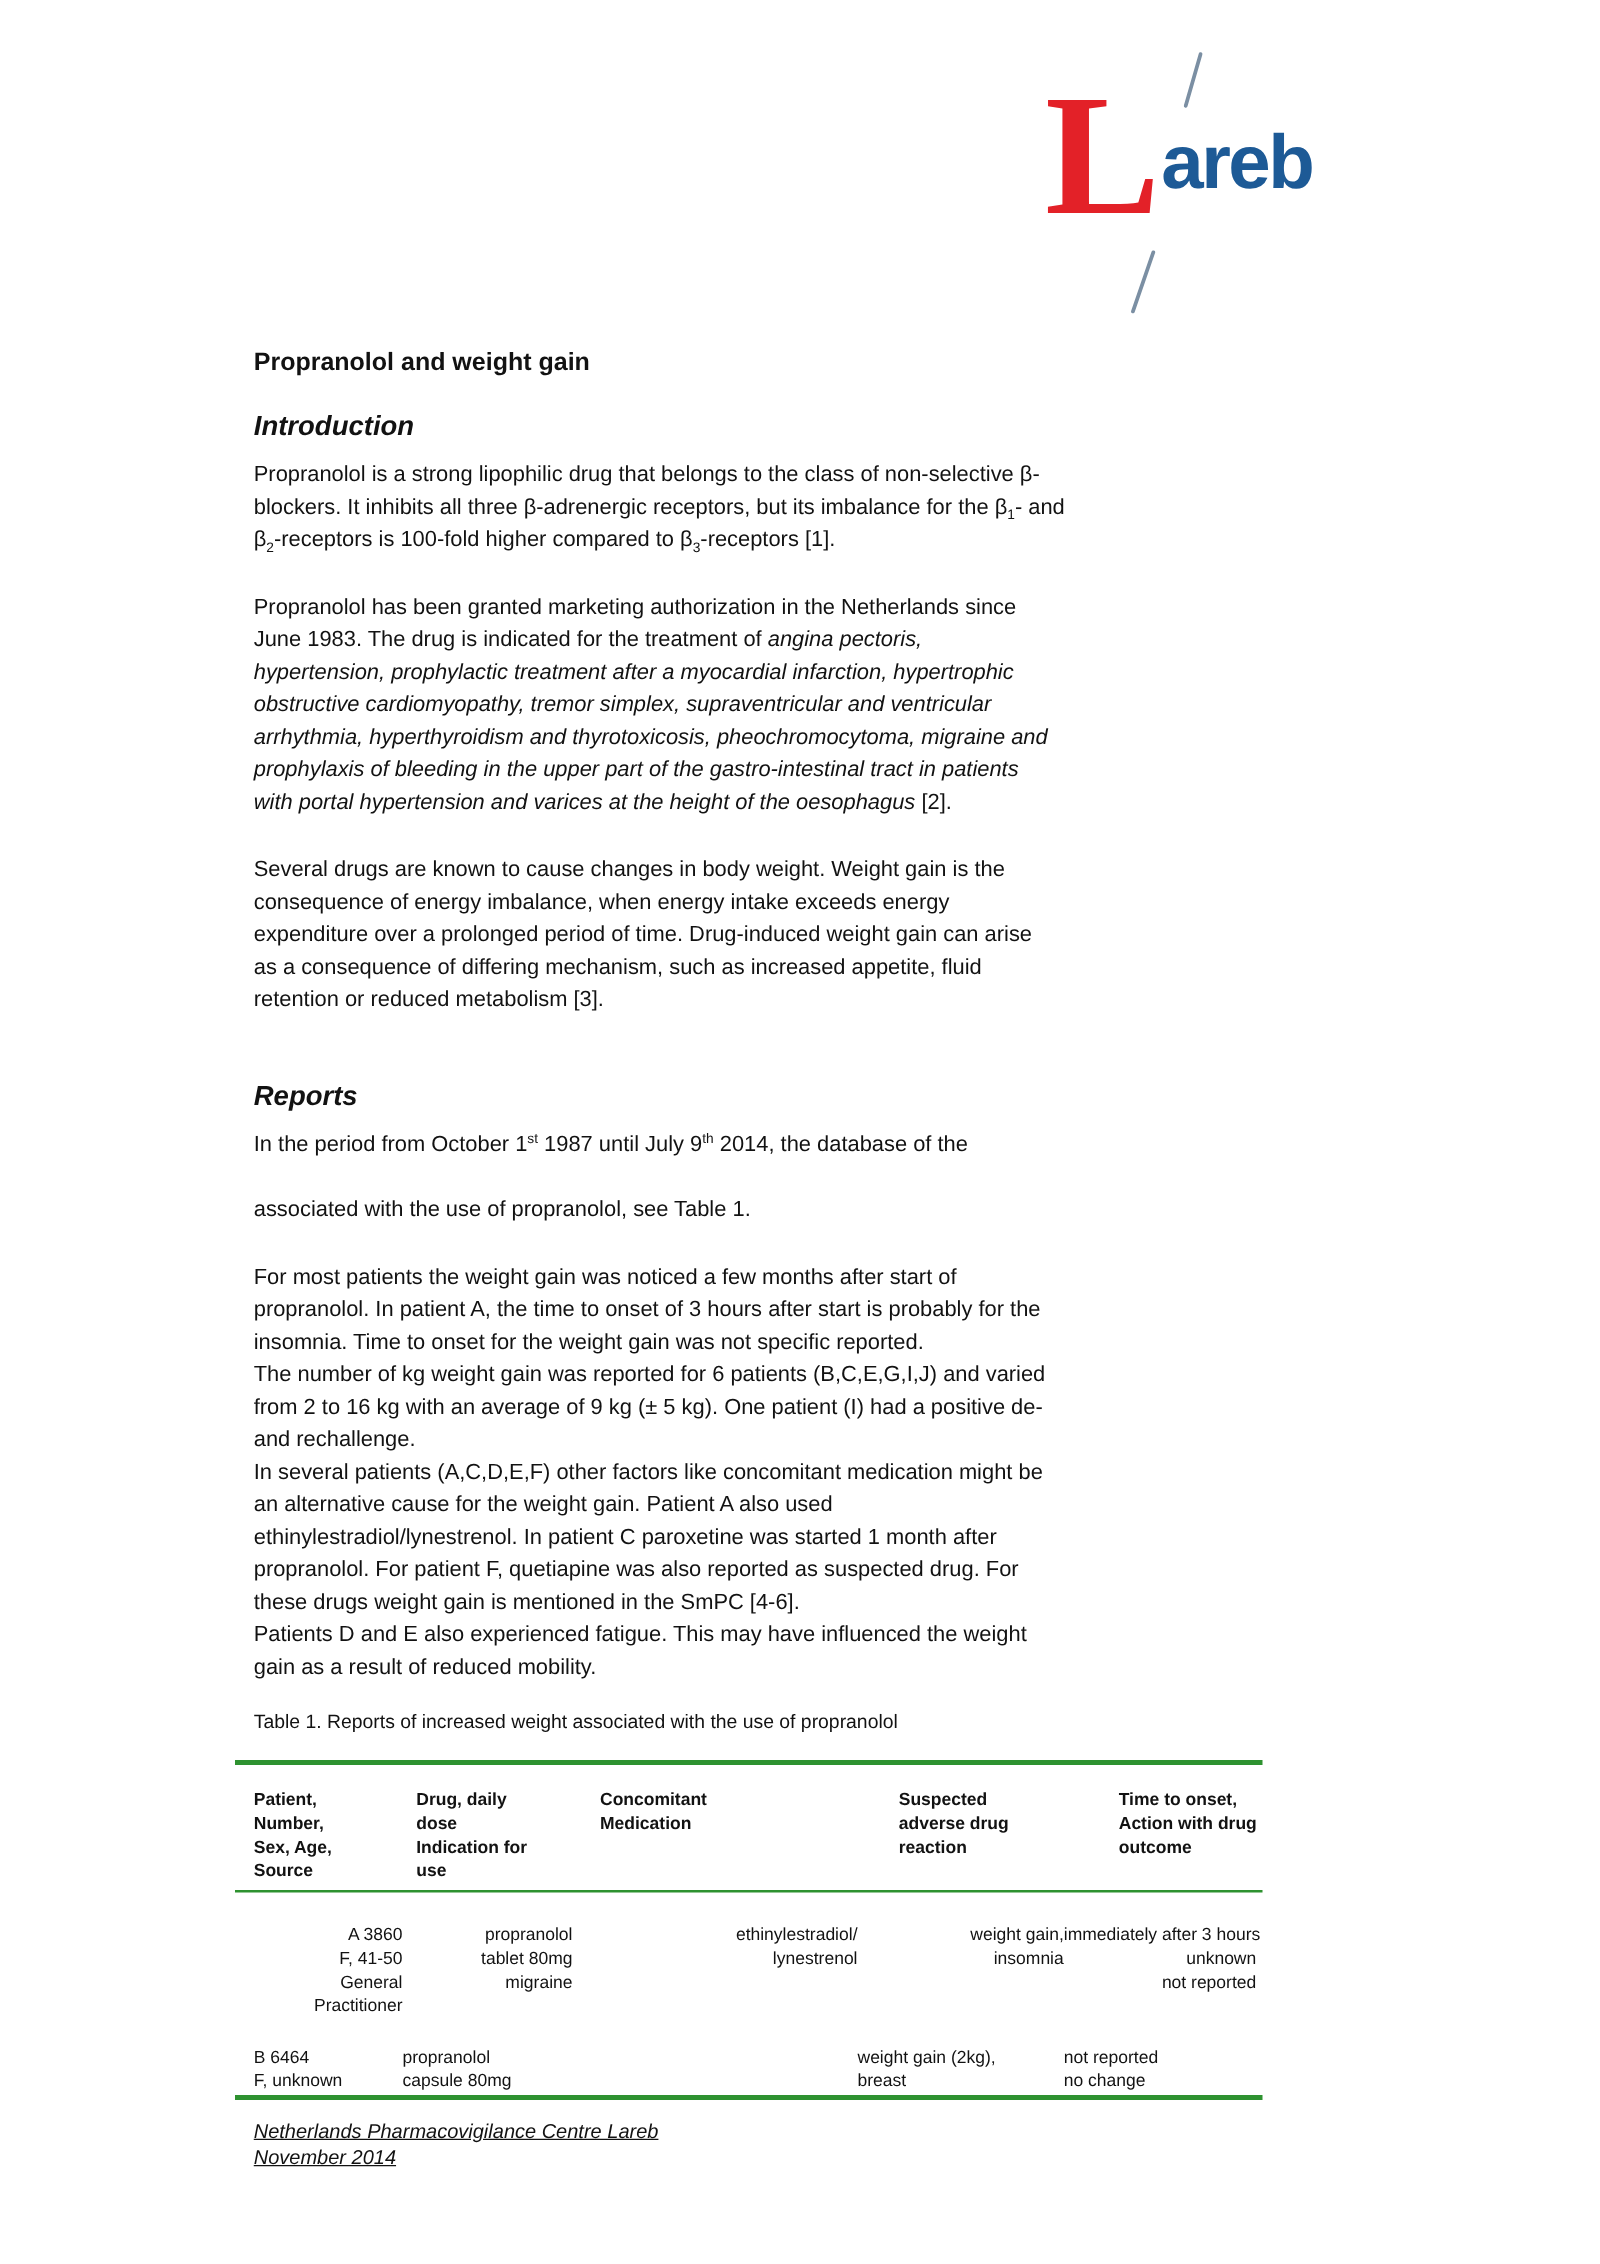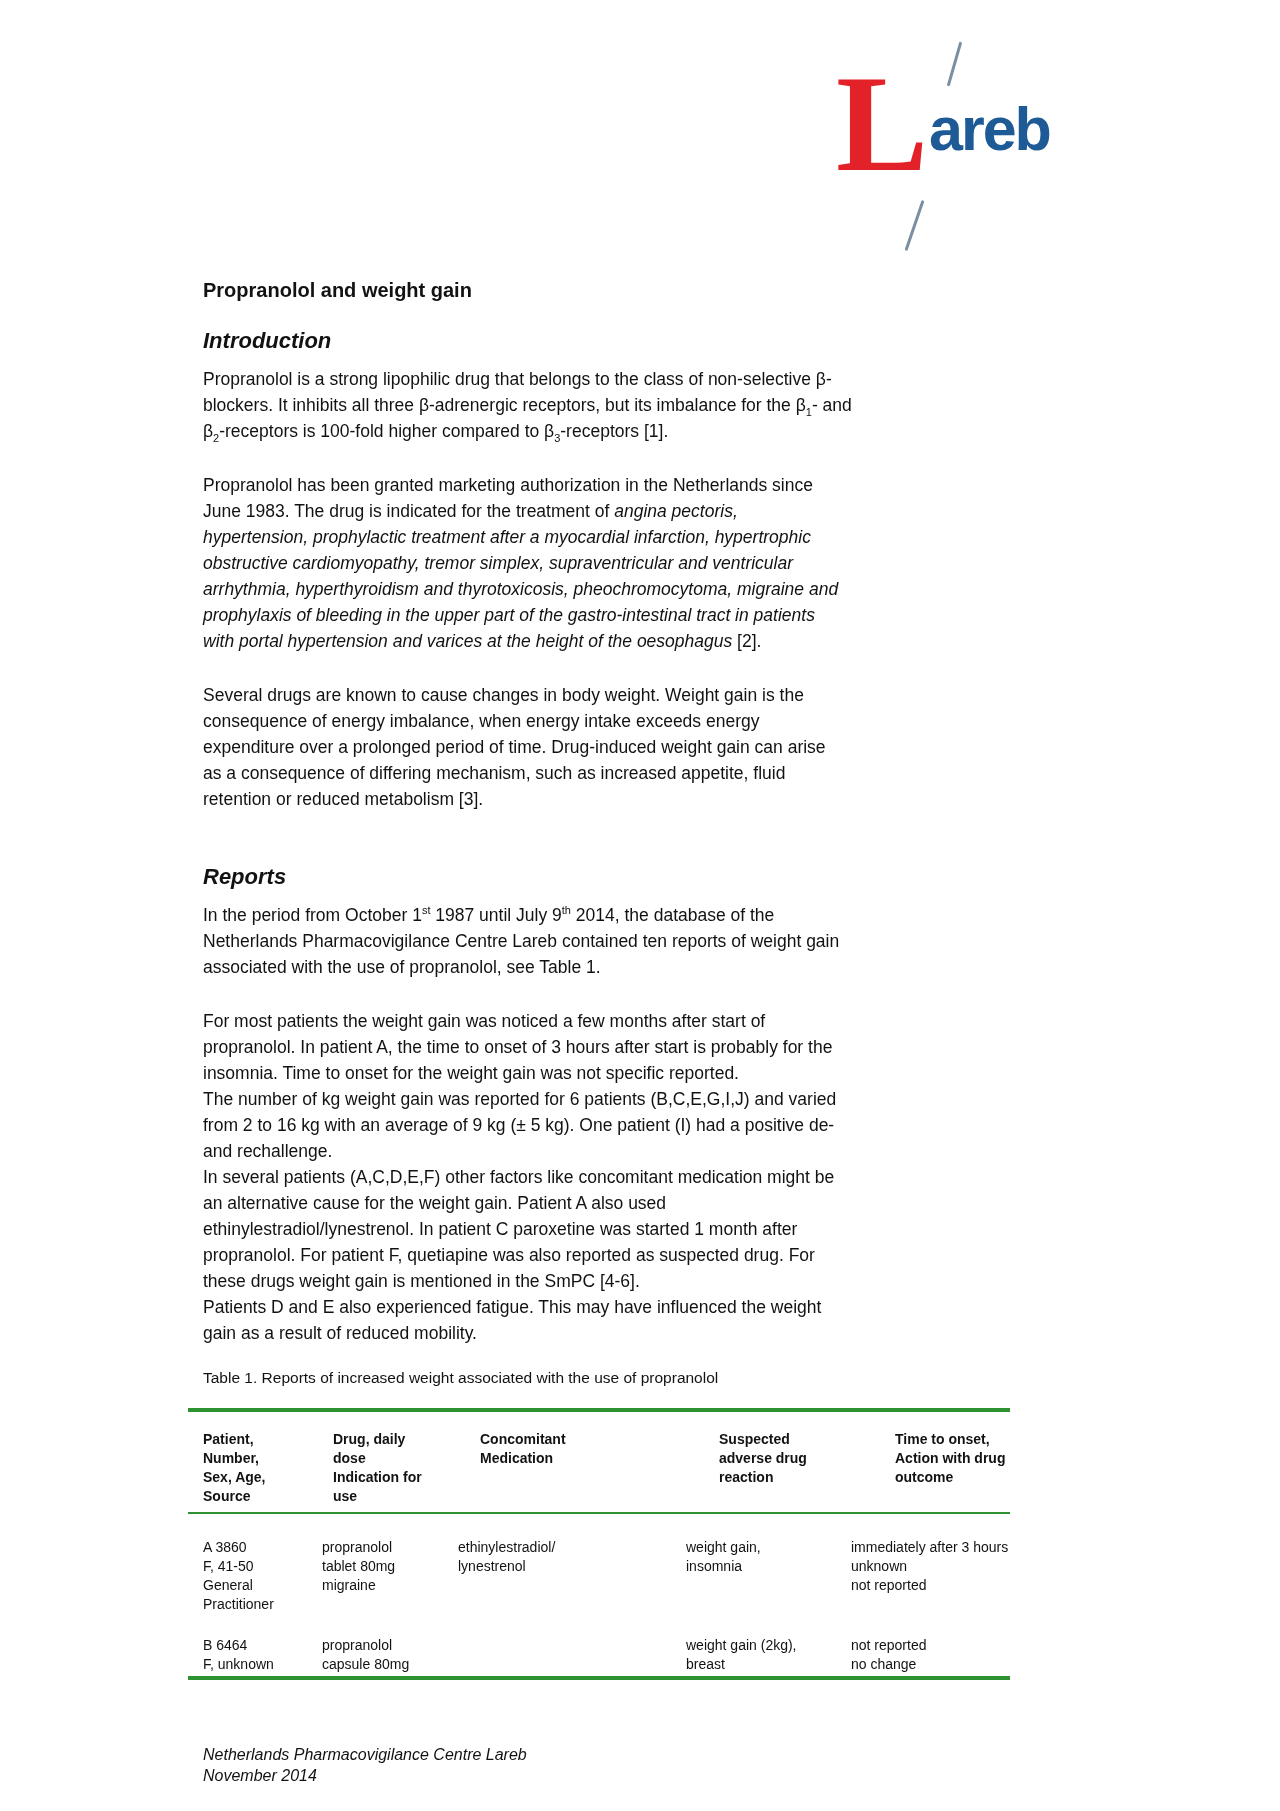--- a/index.html
+++ b/index.html
@@ -39,25 +39,25 @@
   
   .table-block{position:absolute;left:188px;top:1408px;width:822px;}
   .rule{background:var(--green);}
   .rule.thick{height:4px;}
   .rule.thin{height:2px;}
   .thead{display:grid;grid-template-columns:119px 136px 228px 165px 154px;
          padding:18px 0 6px 15px;font-weight:700;gap:11px;}
   .tbody{padding-bottom:2px;}
   .trow{display:grid;grid-template-columns:119px 136px 228px 165px 154px;padding-left:15px;}
   .tbody .trow{margin-top:22px;}
-  .tbody .trow:first-child{margin-top:24px;}
+  .tbody .trow:first-child{margin-top:24px;text-align:right;}
   .cell{font-size:14px;line-height:19px;white-space:pre;}
   
-  .footer{position:absolute;left:203px;top:1744px;
-          font-size:16px;line-height:21px;font-style:italic;}
+  .footer{position:absolute;left:203px;top:1695px;
+          font-size:16px;line-height:21px;font-style:italic;text-decoration:underline;}
 </style>
 </head>
 <body>
 
 <div class="page">
 
   <div>
     <span class="slash top"></span>
     <span class="logo-l">L</span>
     <span class="logo-word">areb</span>
@@ -66,21 +66,21 @@
 
   <div class="content">
     <h1>Propranolol and weight gain</h1>
 
     <h2>Introduction</h2>
     <p><span>Propranolol is a strong lipophilic drug that belongs to the class of non-selective β-</span><br><span>blockers. It inhibits all three β-adrenergic receptors, but its imbalance for the β</span><sub>1</sub><span>- and</span><br><span>β</span><sub>2</sub><span>-receptors is 100-fold higher compared to β</span><sub>3</sub><span>-receptors [1].</span></p>
     <p><span>Propranolol has been granted marketing authorization in the Netherlands since</span><br><span>June 1983. The drug is indicated for the treatment of </span><span class="it">angina pectoris,</span><br><span class="it">hypertension, prophylactic treatment after a myocardial infarction, hypertrophic</span><br><span class="it">obstructive cardiomyopathy, tremor simplex, supraventricular and ventricular</span><br><span class="it">arrhythmia, hyperthyroidism and thyrotoxicosis, pheochromocytoma, migraine and</span><br><span class="it">prophylaxis of bleeding in the upper part of the gastro-intestinal tract in patients</span><br><span class="it">with portal hypertension and varices at the height of the oesophagus</span><span> [2].</span></p>
     <p><span>Several drugs are known to cause changes in body weight. Weight gain is the</span><br><span>consequence of energy imbalance, when energy intake exceeds energy</span><br><span>expenditure over a prolonged period of time. Drug-induced weight gain can arise</span><br><span>as a consequence of differing mechanism, such as increased appetite, fluid</span><br><span>retention or reduced metabolism [3].</span></p>
 
     <h2 class="mt-lg">Reports</h2>
-    <p><span>In the period from October 1</span><sup>st</sup><span> 1987 until July 9</span><sup>th</sup><span> 2014, the database of the</span><br><span>Netherlands Pharmacovigilance Centre Lareb contained ten reports of weight gain</span><br><span>associated with the use of propranolol, see Table 1.</span></p>
+    <p><span>In the period from October 1</span><sup>st</sup><span> 1987 until July 9</span><sup>th</sup><span> 2014, the database of the</span><br><br><span>associated with the use of propranolol, see Table 1.</span></p>
     <p><span>For most patients the weight gain was noticed a few months after start of</span><br><span>propranolol. In patient A, the time to onset of 3 hours after start is probably for the</span><br><span>insomnia. Time to onset for the weight gain was not specific reported.</span><br><span>The number of kg weight gain was reported for 6 patients (B,C,E,G,I,J) and varied</span><br><span>from 2 to 16 kg with an average of 9 kg (± 5 kg). One patient (I) had a positive de-</span><br><span>and rechallenge.</span><br><span>In several patients (A,C,D,E,F) other factors like concomitant medication might be</span><br><span>an alternative cause for the weight gain. Patient A also used</span><br><span>ethinylestradiol/lynestrenol. In patient C paroxetine was started 1 month after</span><br><span>propranolol. For patient F, quetiapine was also reported as suspected drug. For</span><br><span>these drugs weight gain is mentioned in the SmPC [4-6].</span><br><span>Patients D and E also experienced fatigue. This may have influenced the weight</span><br><span>gain as a result of reduced mobility.</span></p>
 
     <div class="caption">Table 1. Reports of increased weight associated with the use of propranolol</div>
   </div>
 
   <div class="table-block">
     <div class="rule thick"></div>
     <div class="thead" id="thead">
         <div class="cell">Patient,
 Number,

